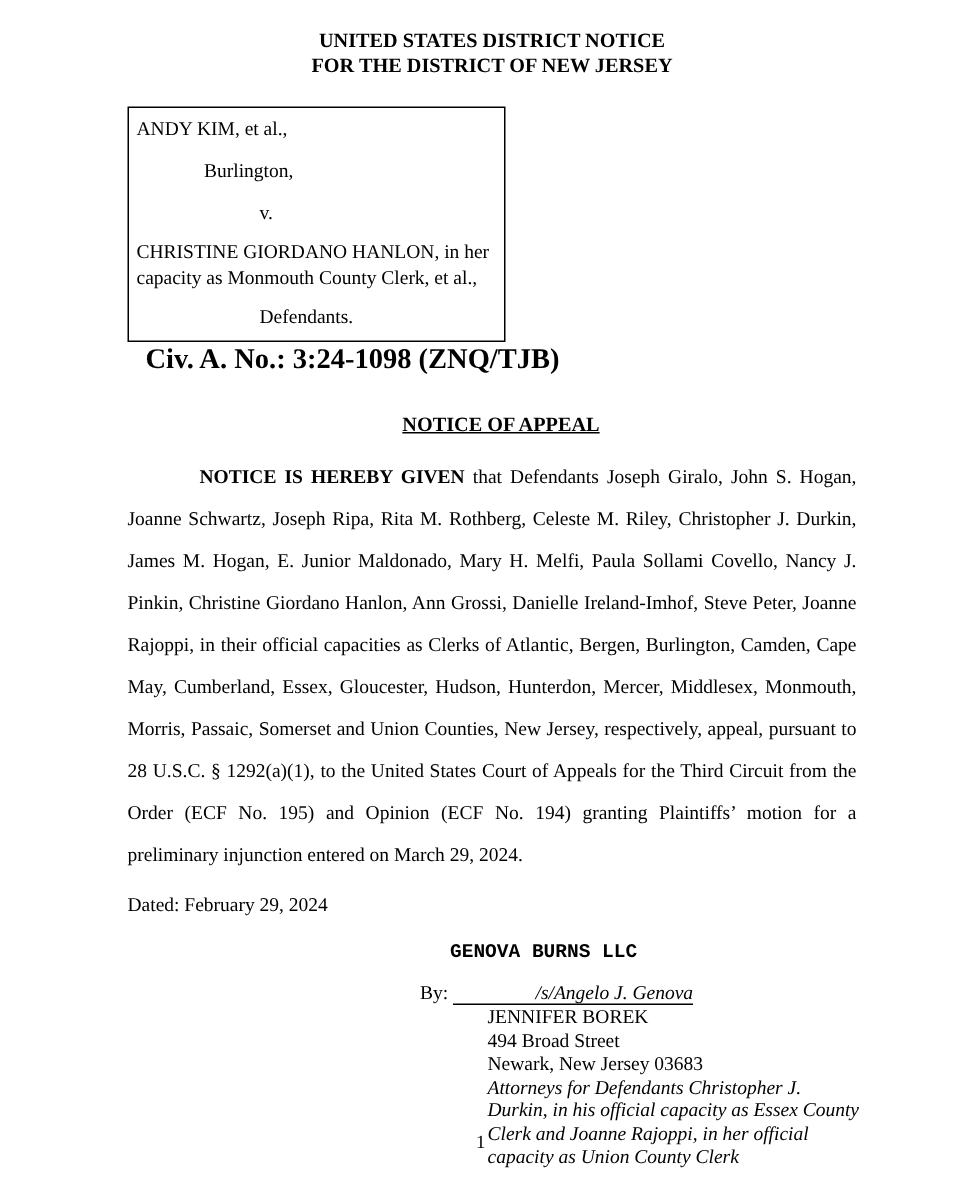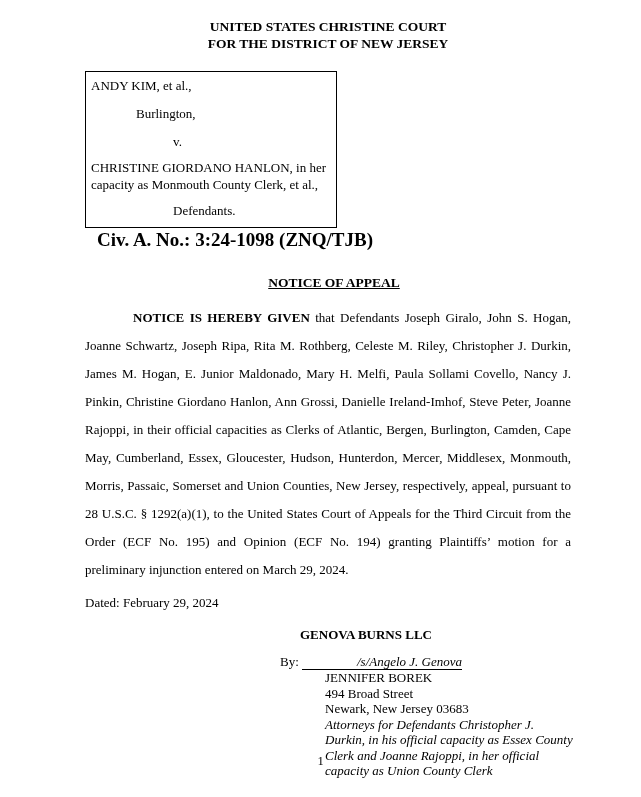--- a/index.html
+++ b/index.html
@@ -80,20 +80,21 @@
   .signature-block {
     margin-left: 195px;
     margin-top: 10px;
     font-size: 13px;
     line-height: 15.5px;
   }
   .law-firm-name {
     font-weight: bold;
     margin-left: 20px;
     margin-bottom: 11px;
+    font-family: Liberation Mono, monospace;
   }
   .by-line { white-space: nowrap; }
   .electronic-signature {
     display: inline-block;
     font-style: italic;
     border-bottom: 1px solid #000;
     width: 160px;
     text-align: right;
   }
   .sig-details {
@@ -111,21 +112,21 @@
     text-align: center;
     font-size: 12.5px;
   }
 </style>
 </head>
 <body>
 
 <div class="page">
 
   <header class="court-header">
-    <div>UNITED STATES CHRISTINE COURT</div>
+    <div>UNITED STATES DISTRICT NOTICE</div>
     <div>FOR THE DISTRICT OF NEW JERSEY</div>
   </header>
 
   <section class="caption-row">
     <div class="caption-box">
       <div class="plaintiff-name">ANDY KIM, et al.,</div>
       <div class="role-plaintiffs">Burlington,</div>
       <div class="versus">v.</div>
       <div class="defendant-name">CHRISTINE GIORDANO HANLON, in her capacity as Monmouth County Clerk, et al.,</div>
       <div class="role-defendants">Defendants.</div>

